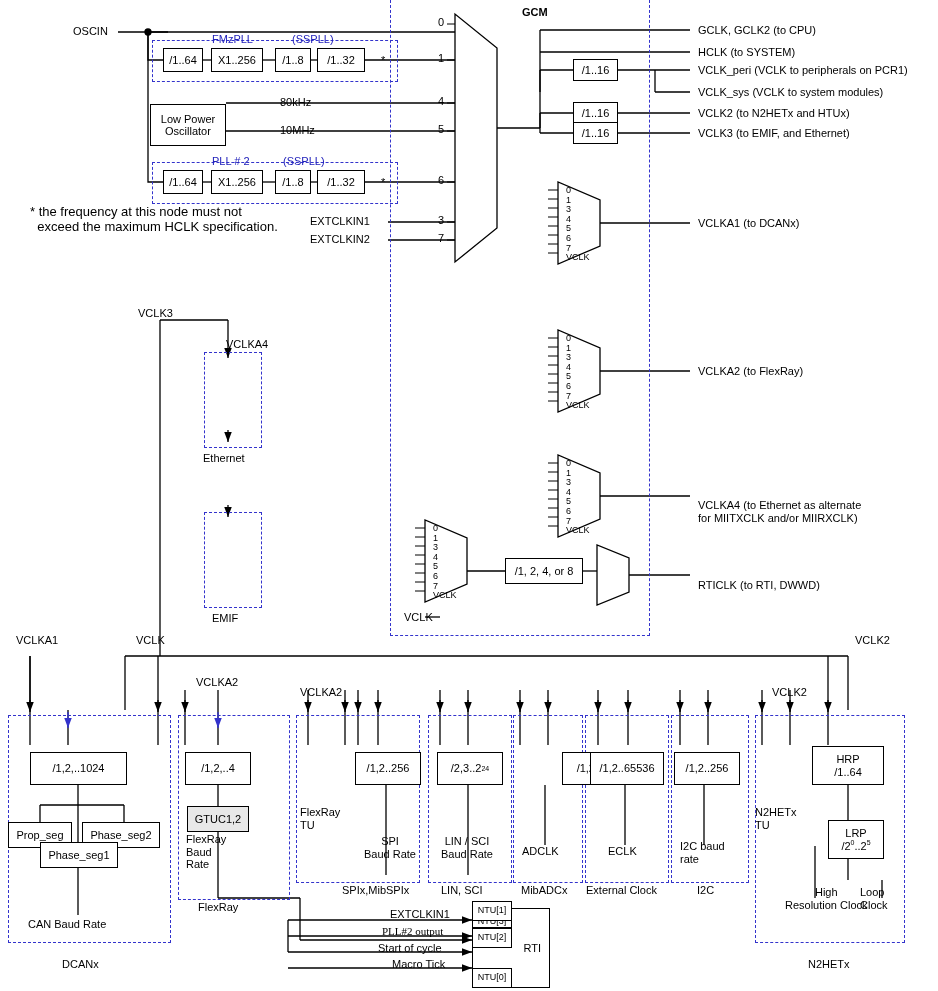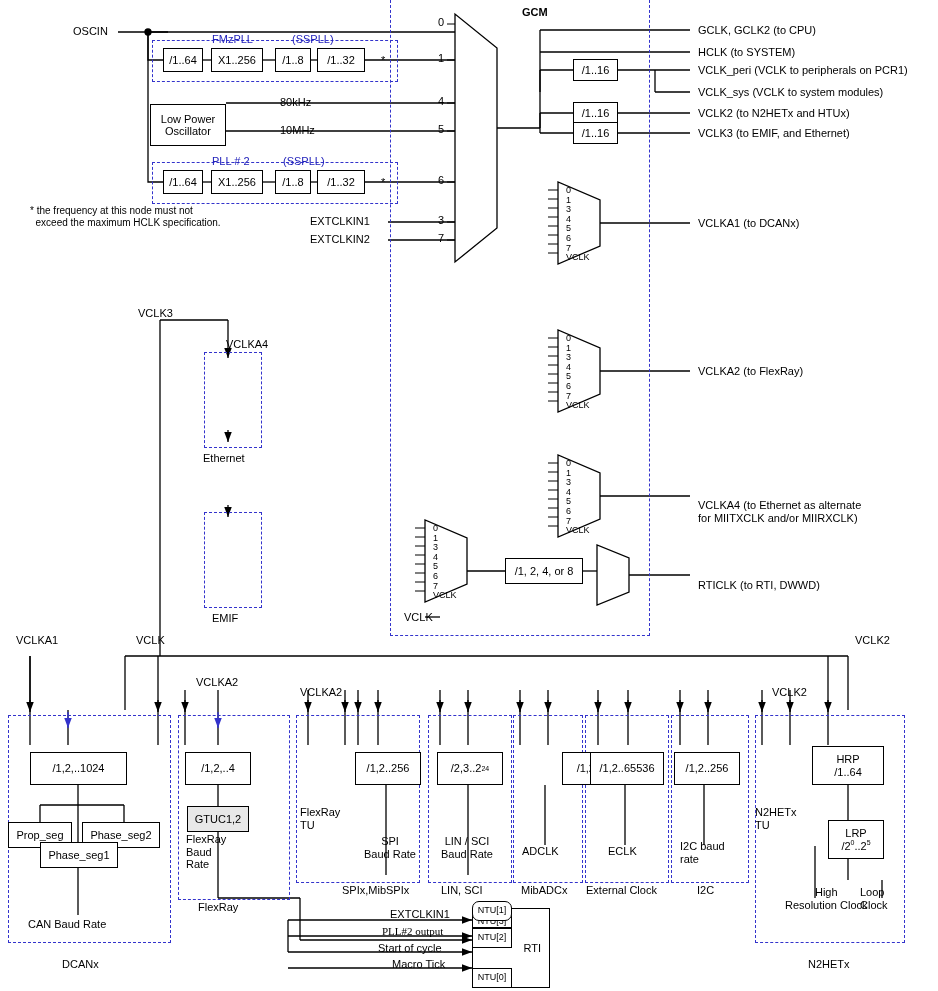--- a/index.html
+++ b/index.html
@@ -284,21 +284,21 @@
   <div class="lbl" style="left:381px;top:176px;">*</div>
 
   <div class="box" style="left:150px;top:104px;width:76px;height:42px;white-space:pre;"><span>Low Power
 Oscillator</span></div>
   <div class="lbl" style="left:280px;top:96px;">80kHz</div>
   <div class="lbl" style="left:280px;top:124px;">10MHz</div>
 
   <div class="lbl" style="left:310px;top:215px;">EXTCLKIN1</div>
   <div class="lbl" style="left:310px;top:233px;">EXTCLKIN2</div>
 
-  <div class="lbl" style="left:30px;top:205px;font-size:10px;">* the frequency at this node must not
+  <div class="lbl" style="left:30px;top:205px;font-size:13px;">* the frequency at this node must not
   exceed the maximum HCLK specification.</div>
 
   <div class="lbl" style="left:438px;top:16px;">0</div>
   <div class="lbl" style="left:438px;top:52px;">1</div>
   <div class="lbl" style="left:438px;top:95px;">4</div>
   <div class="lbl" style="left:438px;top:123px;">5</div>
   <div class="lbl" style="left:438px;top:174px;">6</div>
   <div class="lbl" style="left:438px;top:214px;">3</div>
   <div class="lbl" style="left:438px;top:232px;">7</div>
 
@@ -453,21 +453,21 @@
 
   <div class="box" style="left:472px;top:908px;width:78px;height:80px;justify-content:flex-end;padding-right:8px;">
     <span>RTI</span>
   </div>
   <div class="box" style="left:472px;top:908px;width:40px;height:20px;align-items:flex-end;">
       <span style="font-size:9px">NTU[3]</span>
     </div>
   <div class="box" style="left:472px;top:928px;width:40px;height:20px;">
       <span style="font-size:9px">NTU[2]</span>
     </div>
-  <div class="box" style="left:472px;top:901px;width:40px;height:20px;border-radius:7px;">
+  <div class="box" style="left:472px;top:901px;width:40px;height:20px;">
       <span style="font-size:9px">NTU[1]</span>
     </div>
   <div class="box" style="left:472px;top:968px;width:40px;height:20px;text-align:right;">
       <span style="font-size:9px">NTU[0]</span>
     </div>
 
   <div class="lbl" style="left:390px;top:908px;">EXTCLKIN1</div>
   <div class="lbl" style="left:382px;top:925px;font-family:Liberation Serif, serif;">PLL#2 output</div>
   <div class="lbl" style="left:378px;top:942px;">Start of cycle</div>
   <div class="lbl" style="left:392px;top:958px;">Macro Tick</div>

